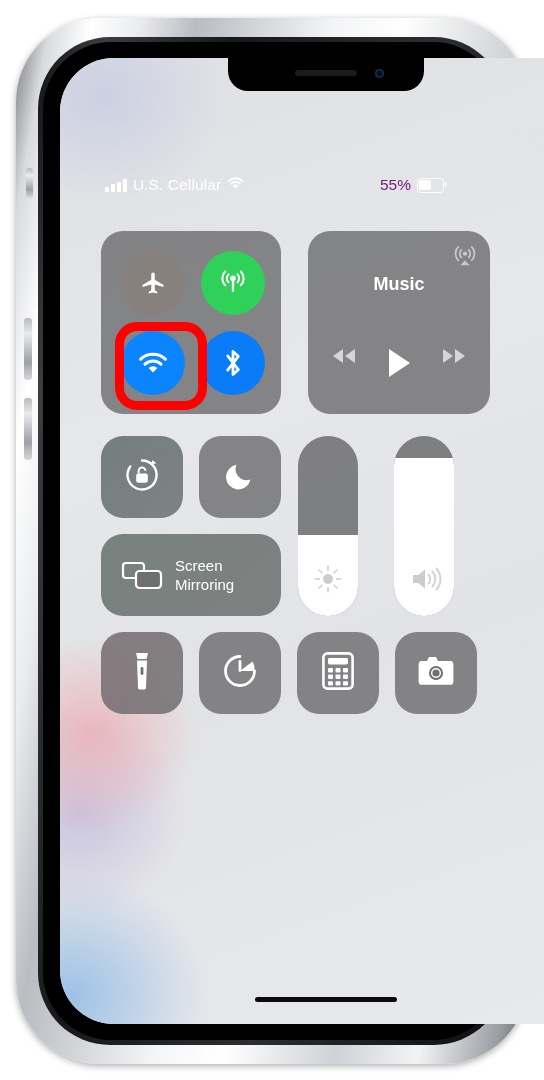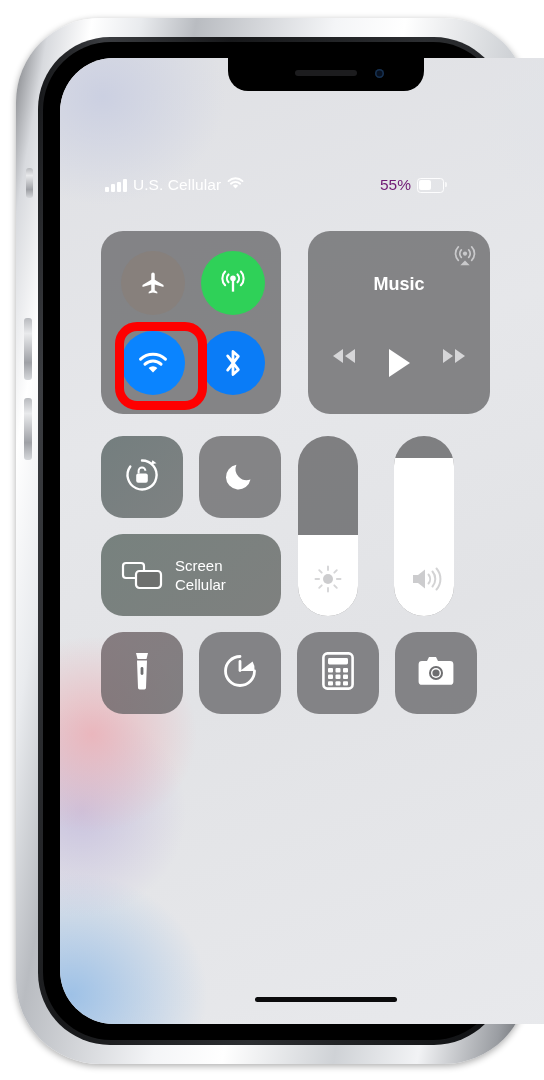--- a/index.html
+++ b/index.html
@@ -251,21 +251,21 @@
 
         <div class="tile t-mirror">
           <span class="mirror-icon">
             <svg width="42" height="32" viewBox="0 0 42 32">
               <rect x="2" y="4" width="21" height="15" rx="3" stroke="#fff" stroke-width="2.2" fill="none"></rect>
               <rect x="15" y="12" width="25" height="17" rx="3.5" stroke="#fff" stroke-width="2.2" fill="rgba(110,112,110,1)"></rect>
             </svg>
           </span>
           <div class="mirror-label">
             <div>Screen</div>
-            <div>Cellular</div>
+            <div>Mirroring</div>
           </div>
         </div>
 
         <div class="slider s-bright">
           <div class="fill" id="brightfill" style="height: 45%;"></div>
           <span class="gl">
             <svg width="30" height="30" viewBox="0 0 30 30">
               <circle cx="15" cy="15" r="5" fill="#b9b9bb"></circle>
               <g stroke="#c6c6c8" stroke-width="1.9" stroke-linecap="round">
                 <path d="M15 2.5v3.6M15 23.9v3.6M2.5 15h3.6M23.9 15h3.6"></path>

